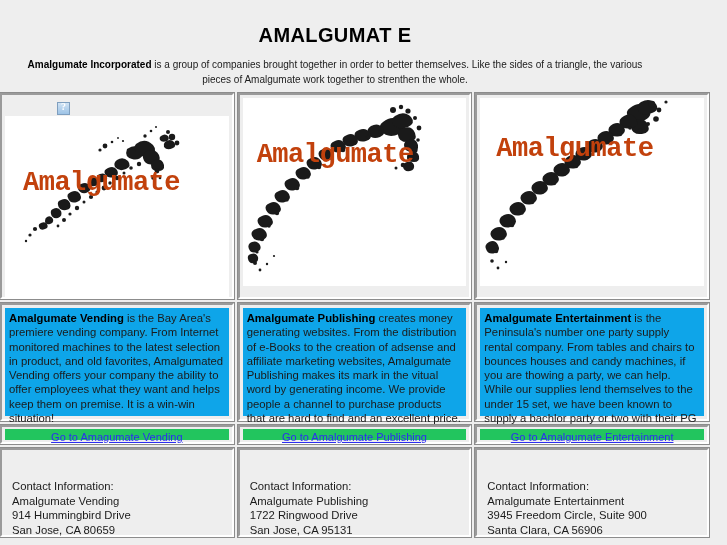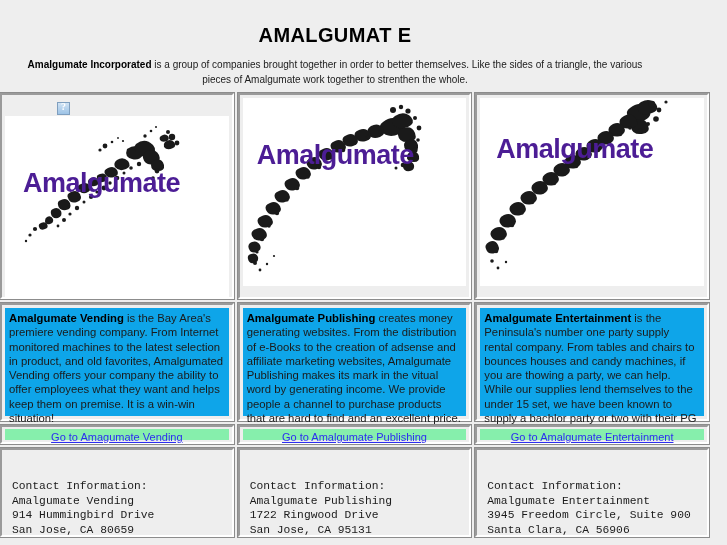--- a/index.html
+++ b/index.html
@@ -117,23 +117,23 @@
     text-align: center;
     color: #ffffff;
     font-family: "Liberation Serif", serif;
   }
 
   
   .logo-svg { position: absolute; left: 0; top: 0; }
 
   .logo-word {
     position: absolute;
-    font-family: Liberation Sans, sans-serif;
+    font-family: Liberation Mono, monospace;
     font-weight: bold;
-    color: #4c1d95;
+    color: #c2410c;
     letter-spacing: -0.5px;
     white-space: nowrap;
   }
 
   
   .descrow .cell { height: 118px; }
   .desc {
     position: absolute;
     left: 3px; top: 3px; right: 3px; bottom: 3px;
     background: #0ea5e9;
@@ -144,21 +144,21 @@
     color: #1b1b1b;
     text-align: left;
   }
   .desc b { font-weight: bold; color: #000; }
 
   
   .linkrow .cell { height: 19px; }
   .linkwrap {
     position: absolute;
     left: 3px; top: 2px; right: 3px; bottom: 2px;
-    background: #86efac;
+    background: #22c55e;
     text-align: center;
     line-height: 13px;
   }
   .gotolink {
     font-size: 11px;
     color: #2d2df0;
     text-decoration: underline;
     cursor: pointer;
   }
 
@@ -166,21 +166,20 @@
   .contactrow .cell { height: 89px; }
   .contact {
     position: absolute;
     left: 3px; top: 3px; right: 3px; bottom: 3px;
     background: #eeeeee;
     padding: 26px 0 0 7px;
     box-sizing: border-box;
     font-size: 11.3px;
     line-height: 14.5px;
     color: #1b1b1b;
-    font-family: Liberation Mono, monospace;
   }
   .contact div { white-space: nowrap; }
 </style>
 </head>
 <body>
 
 <div class="page">
 
   <h1 class="site-title">AMALGUMAT E</h1>
 

